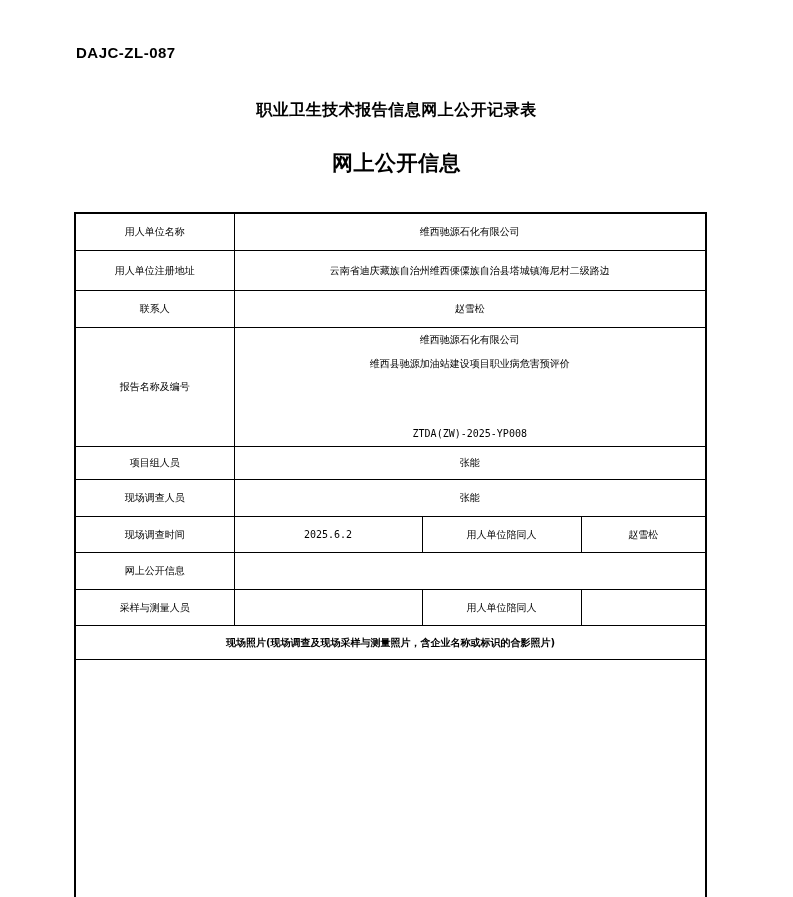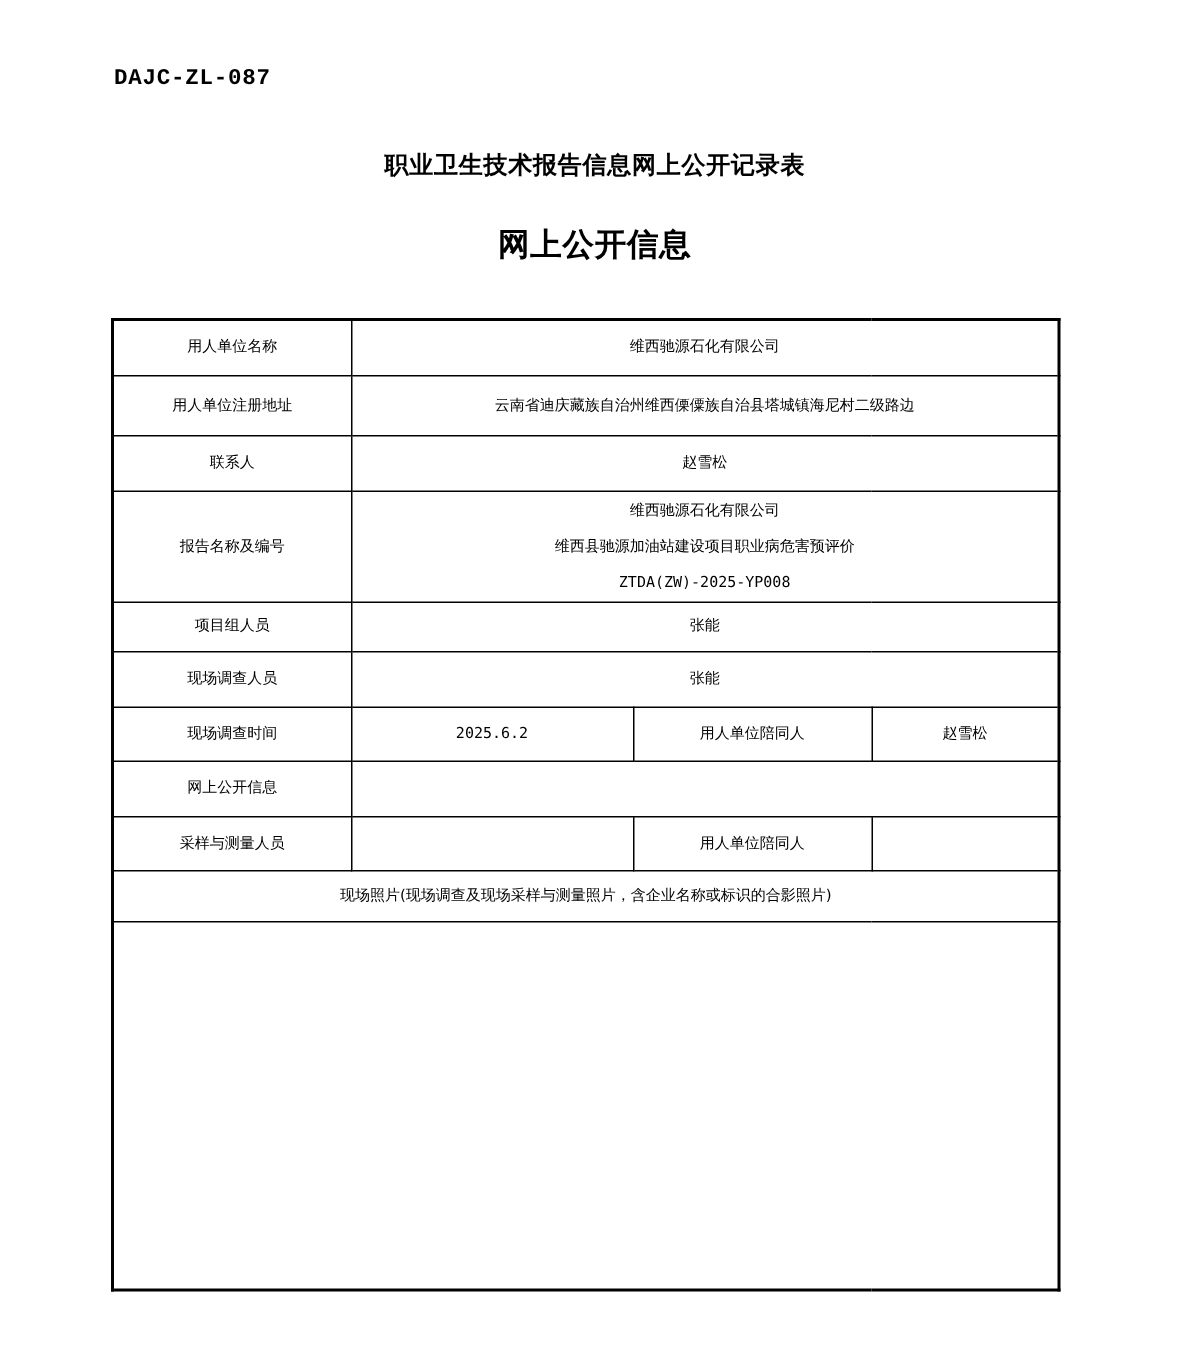--- a/index.html
+++ b/index.html
@@ -9,21 +9,21 @@
     height: 897px;
     background: #ffffff;
     color: #000000;
     font-family: "DejaVu Sans", sans-serif;
     overflow: hidden;
   }
   .doc-code {
     position: absolute;
     left: 76px;
     top: 44px;
-    font-family: Liberation Mono, monospace;
+    font-family: Liberation Sans, sans-serif;
     font-weight: bold;
     font-size: 15px;
     letter-spacing: 0.5px;
   }
   .title {
     position: absolute;
     left: 0;
     top: 100px;
     width: 793px;
     margin: 0;
@@ -60,23 +60,23 @@
     vertical-align: middle;
     padding: 0;
     overflow: hidden;
     word-break: break-all;
   }
   td.h36 { height: 36px; }
   td.h39 { height: 39px; }
   td.h73 { height: 73px; }
   td.h32 { height: 32px; }
   td.h35 { height: 35px; }
-  td.h33 { height: 33px; }
+  td.h33 { height: 33px; font-weight: bold; }
   td.h244 { height: 244px; }
-  .num { font-family: "DejaVu Sans Mono", "Liberation Mono", monospace; }
+  .num { font-family: "DejaVu Sans Mono", "Liberation Mono", monospace; margin-top: 46px; }
   td.caption-cell {
     text-align: left;
     padding-left: 1px;
     padding-right: 2px;
   }
   .report-line { line-height: 24px; }
 </style>
 </head>
 <body>
 

